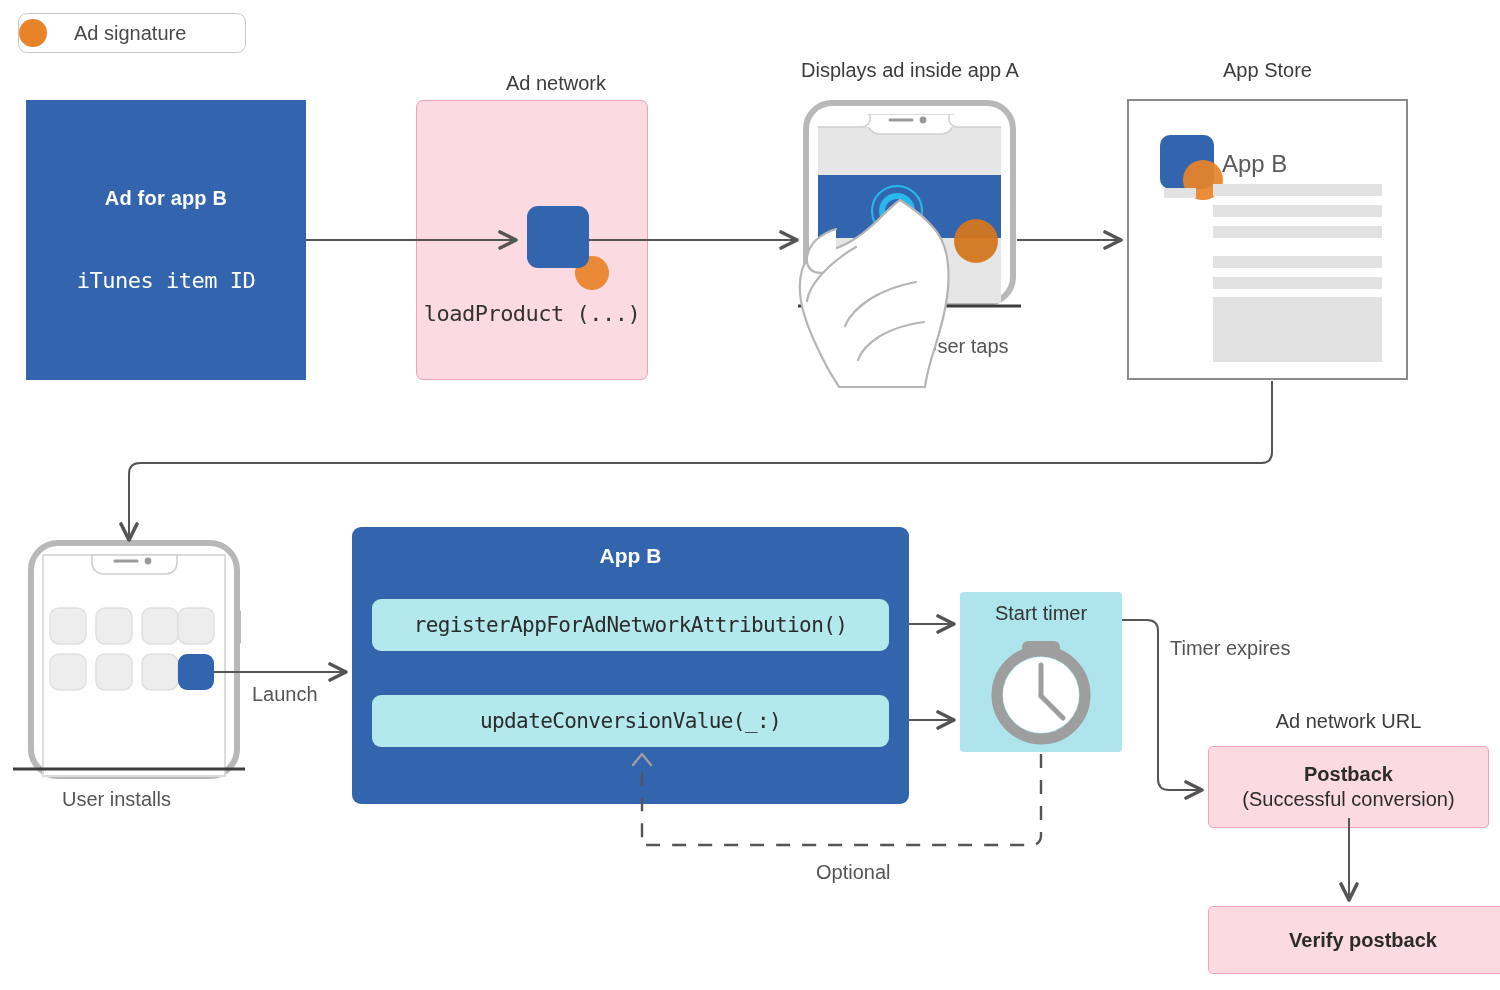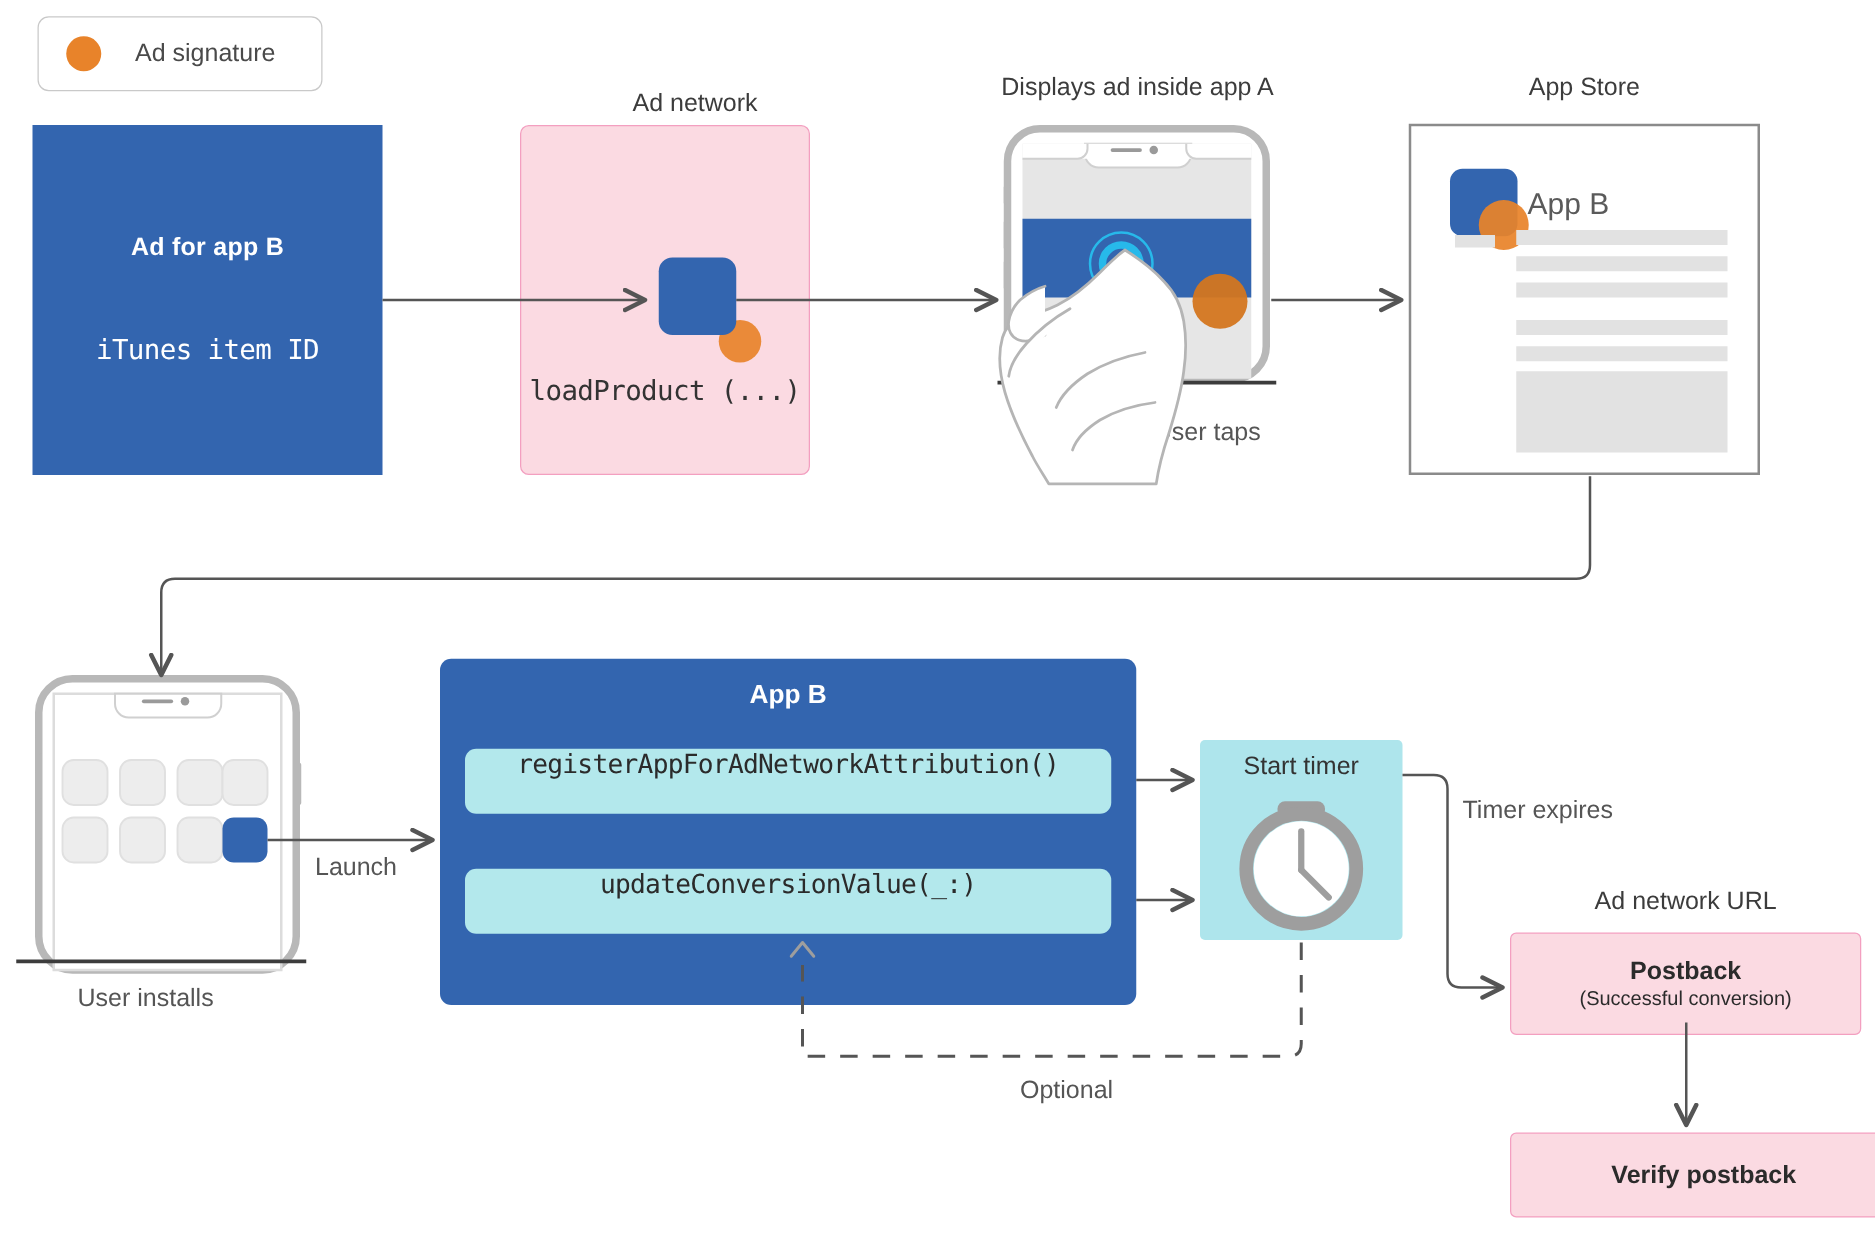--- a/index.html
+++ b/index.html
@@ -7,23 +7,23 @@
     width:1500px;height:990px;position:relative;overflow:hidden;
     font-family:"Liberation Sans", sans-serif;
     color:#333333;
     -webkit-font-smoothing:antialiased;
   }
   .abs{position:absolute;}
   .mono{font-family:"DejaVu Sans Mono","Liberation Mono",monospace;}
 
   
   #legend{
-    left:30px;top:13px;width:228px;height:60px;
+    left:18px;top:13px;width:228px;height:40px;
     border:1.5px solid #c9c9c9;border-radius:9px;background:#fff;
-    display:flex;align-items:center;box-sizing:border-box;padding-left:22px;
+    display:flex;align-items:center;box-sizing:border-box;
   }
   #legend .dot{width:28px;height:28px;border-radius:50%;background:#E8832A;flex:0 0 auto;}
   #legend .lbl{margin-left:27px;font-size:20px;color:#4a4a4a;}
 
   
   .caption{font-size:20px;color:#3c3c3c;text-align:center;white-space:nowrap;}
 
   
   #ad-box{
     left:26px;top:100px;width:280px;height:280px;background:#3365AF;
@@ -53,40 +53,40 @@
   #store-name{left:1222px;top:150px;font-size:24px;color:#5a5a5a;}
   .sline{background:#E2E2E2;position:absolute;}
 
   
   #appb-box{
     left:352px;top:527px;width:557px;height:277px;background:#3365AF;border-radius:9px;
   }
   #appb-title{position:absolute;left:0;right:0;top:17px;text-align:center;color:#fff;font-size:21px;font-weight:bold;}
   .api-chip{
     position:absolute;left:20px;width:517px;height:52px;background:#B3E8EC;border-radius:9px;
-    display:flex;align-items:flex-start;justify-content:center;box-sizing:border-box;
+    display:flex;align-items:center;justify-content:center;box-sizing:border-box;
   }
   .api-chip span{font-size:21px;color:#2b2b2b;letter-spacing:-.6px;}
   #api1{top:72px;}
   #api2{top:168px;}
 
   
   #timer-box{
     left:960px;top:592px;width:162px;height:160px;background:#AEE5EC;border-radius:4px;
   }
   #timer-label{position:absolute;left:0;right:0;top:10px;text-align:center;font-size:20px;color:#333;}
 
   
   #postback-box{
     left:1208px;top:746px;width:281px;height:82px;background:#FBDAE2;
     border:1.5px solid #F39FC0;border-radius:5px;box-sizing:border-box;
     display:flex;flex-direction:column;align-items:center;justify-content:center;
   }
   #postback-box .b1{font-size:20px;font-weight:bold;color:#2b2b2b;}
-  #postback-box .b2{font-size:16px;color:#2b2b2b;margin-top:2px;}
+  #postback-box .b2{font-size:20px;color:#2b2b2b;margin-top:2px;}
   #verify-box{
     left:1208px;top:906px;width:310px;height:68px;background:#FBDAE2;
     border:1.5px solid #F39FC0;border-radius:5px;box-sizing:border-box;
     display:flex;align-items:center;justify-content:center;
   }
   #verify-box .b1{font-size:20px;font-weight:bold;color:#2b2b2b;}
 
   
   .flowlbl{font-size:20px;color:#555;white-space:nowrap;}
 

